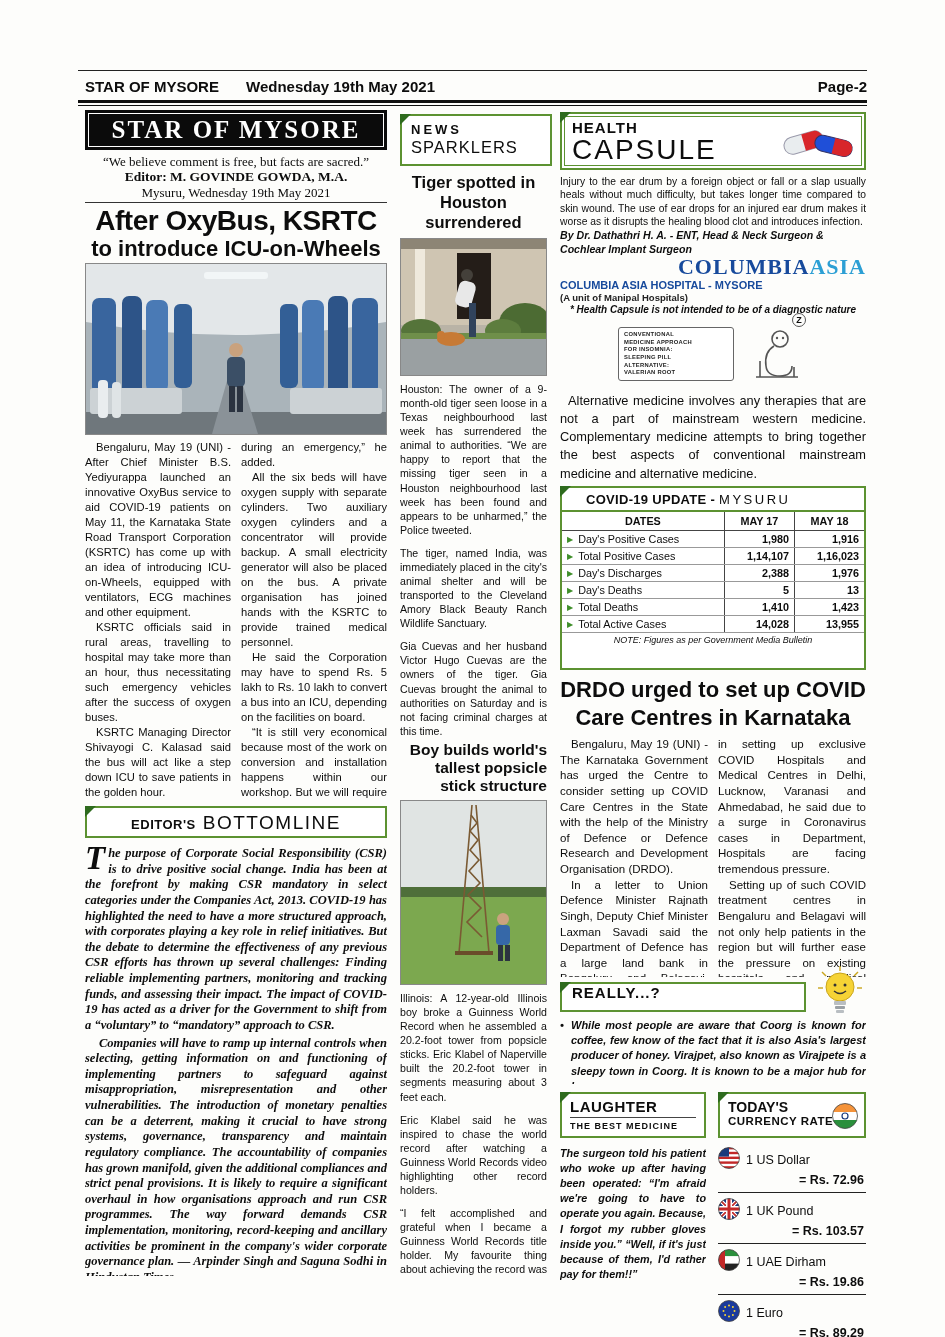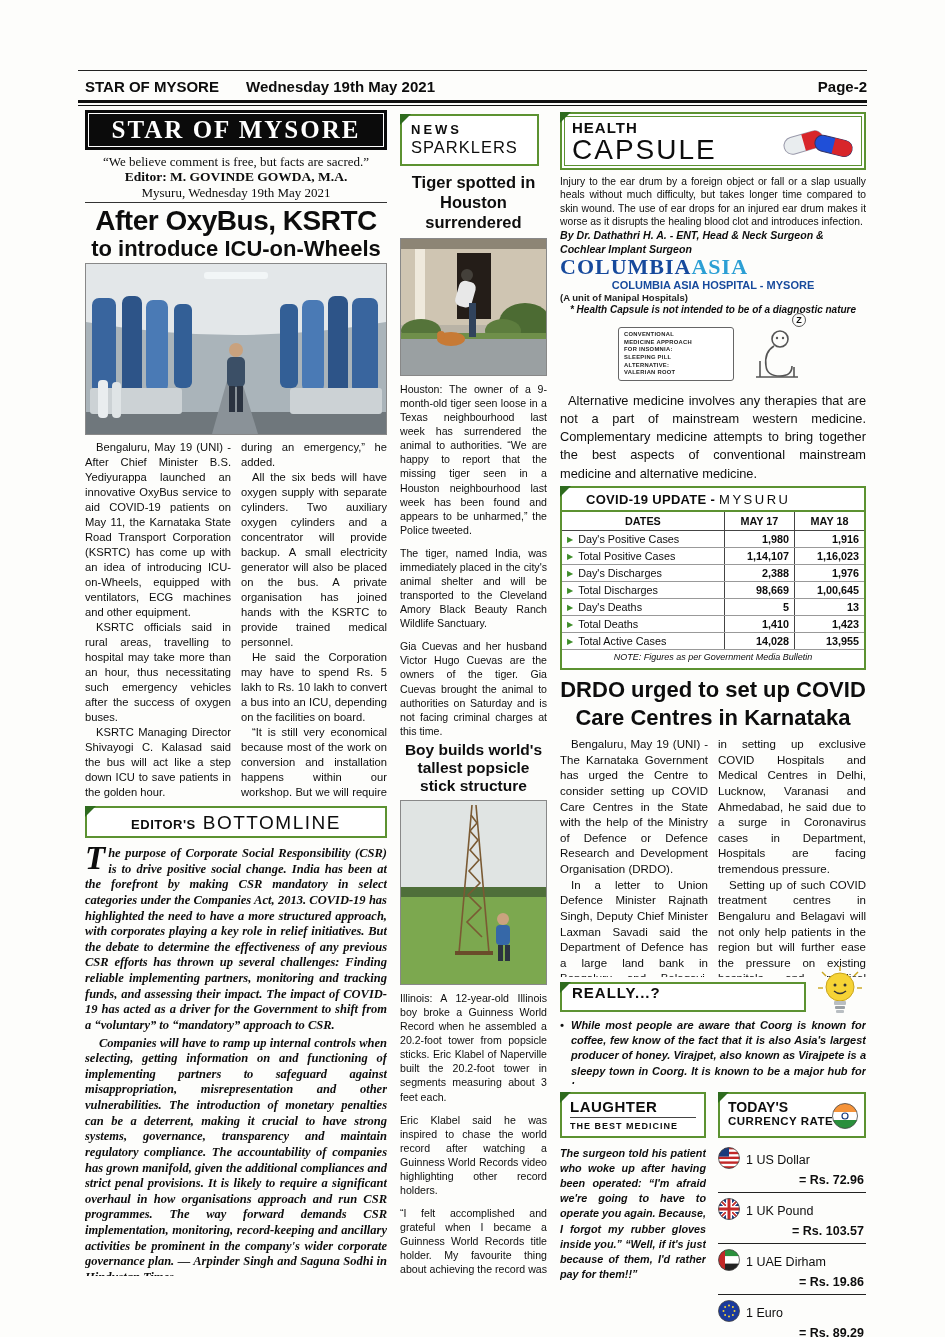--- a/index.html
+++ b/index.html
@@ -35,43 +35,43 @@
   .lead-col.second p:first-child{text-indent:0}
   #bl-box{left:85px;top:806px;width:302px;height:32px}
   #bl-label{display:flex;align-items:baseline;justify-content:center;gap:7px;height:100%;padding-top:4px}
   #bl-strong{font-size:13px;font-weight:bold;letter-spacing:0.5px}
   #bl-light{font-size:19px;letter-spacing:1.5px}
   #bl-text{left:85px;top:846px;width:302px;height:430px;font-family:"Liberation Serif",serif;font-weight:bold;font-style:italic;font-size:12.5px;line-height:1.25;text-align:justify;overflow:hidden}
   #bl-p1::first-letter{font-size:33px;float:left;line-height:24px;padding-right:3px}
   #bl-text .p2{text-indent:14px;margin-top:2px}
 
   
-  #spark-box{left:400px;top:114px;width:139px;height:52px;padding:6px 9px 0}
+  #spark-box{left:400px;top:114px;width:152px;height:52px;padding:6px 9px 0}
   #spark-top{font-size:13px;font-weight:bold;letter-spacing:3px}
   #spark-bottom{font-size:16.5px;letter-spacing:1px;margin-top:1px}
   #tiger-title{left:400px;top:173px;width:147px;text-align:center;font-size:16.5px;font-weight:bold;line-height:1.2}
   #tiger-photo{left:400px;top:238px;width:147px;height:138px;border:1px solid #888;overflow:hidden}
   #tiger-text{left:400px;top:382px;width:147px;height:356px;font-size:10.6px;line-height:1.33;text-align:justify;overflow:hidden}
   #tiger-text p{margin-bottom:9px}
-  #pops-title{left:400px;top:741px;width:147px;text-align:center;font-size:15.5px;font-weight:bold;line-height:1.17}
+  #pops-title{left:400px;top:741px;width:147px;text-align:right;font-size:15.5px;font-weight:bold;line-height:1.17}
   #pops-photo{left:400px;top:800px;width:147px;height:185px;border:1px solid #888;overflow:hidden}
   #pops-text{left:400px;top:991px;width:147px;height:288px;font-size:10.6px;line-height:1.33;text-align:justify;overflow:hidden}
   #pops-text p{margin-bottom:9px}
 
   
   #health-box{left:560px;top:112px;width:306px;height:58px;padding:5px 10px 0;box-shadow:inset 0 0 0 2px #fff,inset 0 0 0 3px #5c9231}
   #health-top{font-size:15px;font-weight:bold;letter-spacing:1px}
   #health-bottom{font-size:28px;letter-spacing:2px;line-height:1}
   #pills{position:absolute;right:8px;top:6px}
   #health-intro{left:560px;top:175px;width:306px;height:52px;font-size:10.3px;line-height:1.3;text-align:justify;overflow:hidden}
   #health-byline{left:560px;top:229px;width:306px;font-size:10.6px;font-weight:bold;font-style:italic;line-height:1.3}
-  #ca-logo{left:560px;top:256px;width:306px;text-align:left;font-family:"Liberation Serif",serif;font-size:22px;letter-spacing:1px;line-height:1}
+  #ca-logo{left:560px;top:256px;width:306px;text-align:right;font-family:"Liberation Serif",serif;font-size:22px;letter-spacing:1px;line-height:1}
   #ca-logo .c1{color:#174a9c;font-weight:bold}
   #ca-logo .c2{color:#2c9fd4;font-weight:bold}
-  #ca-hosp{left:560px;top:279px;width:306px;text-align:center;font-size:11px;font-weight:bold;color:#174a9c}
+  #ca-hosp{left:560px;top:279px;width:306px;text-align:left;font-size:11px;font-weight:bold;color:#174a9c}
   #ca-unit{left:560px;top:292px;width:306px;text-align:left;font-size:9.5px;font-weight:bold;color:#222}
   #ca-disc{left:560px;top:304px;width:306px;text-align:center;font-size:10px;font-weight:bold;font-style:italic}
   #cartoon{left:618px;top:318px;width:210px;height:72px;display:flex;gap:10px;align-items:center}
   #note-box{width:116px;border:1px solid #666;border-radius:3px;padding:3px 5px;background:#fff}
   .note-line{font-size:5.8px;line-height:1.3;letter-spacing:0.3px;color:#222;font-weight:bold;text-transform:uppercase}
   #doodle-wrap{position:relative}
   #sleep-z{position:absolute;top:-6px;right:2px;font-size:9px;font-weight:bold;border:1px solid #555;border-radius:50%;width:14px;height:14px;text-align:center;line-height:13px}
   #altmed{left:560px;top:392px;width:306px;height:90px;font-size:12.8px;line-height:1.42;text-align:justify;text-indent:8px;overflow:hidden}
 
   #covid-box{left:560px;top:486px;width:306px;height:184px}
@@ -323,25 +323,20 @@
           <td><span class="row-arrow">▶</span><span>Total Positive Cases</span></td>
           <td>1,14,107</td>
           <td>1,16,023</td>
         </tr>
         <tr>
           <td><span class="row-arrow">▶</span><span>Day's Discharges</span></td>
           <td>2,388</td>
           <td>1,976</td>
         </tr>
         <tr>
-          <td><span class="row-arrow">▶</span><span>Total Discharges</span></td>
-          <td>98,669</td>
-          <td>1,00,645</td>
-        </tr>
-        <tr>
           <td><span class="row-arrow">▶</span><span>Day's Deaths</span></td>
           <td>5</td>
           <td>13</td>
         </tr>
         <tr>
           <td><span class="row-arrow">▶</span><span>Total Deaths</span></td>
           <td>1,410</td>
           <td>1,423</td>
         </tr>
         <tr>

